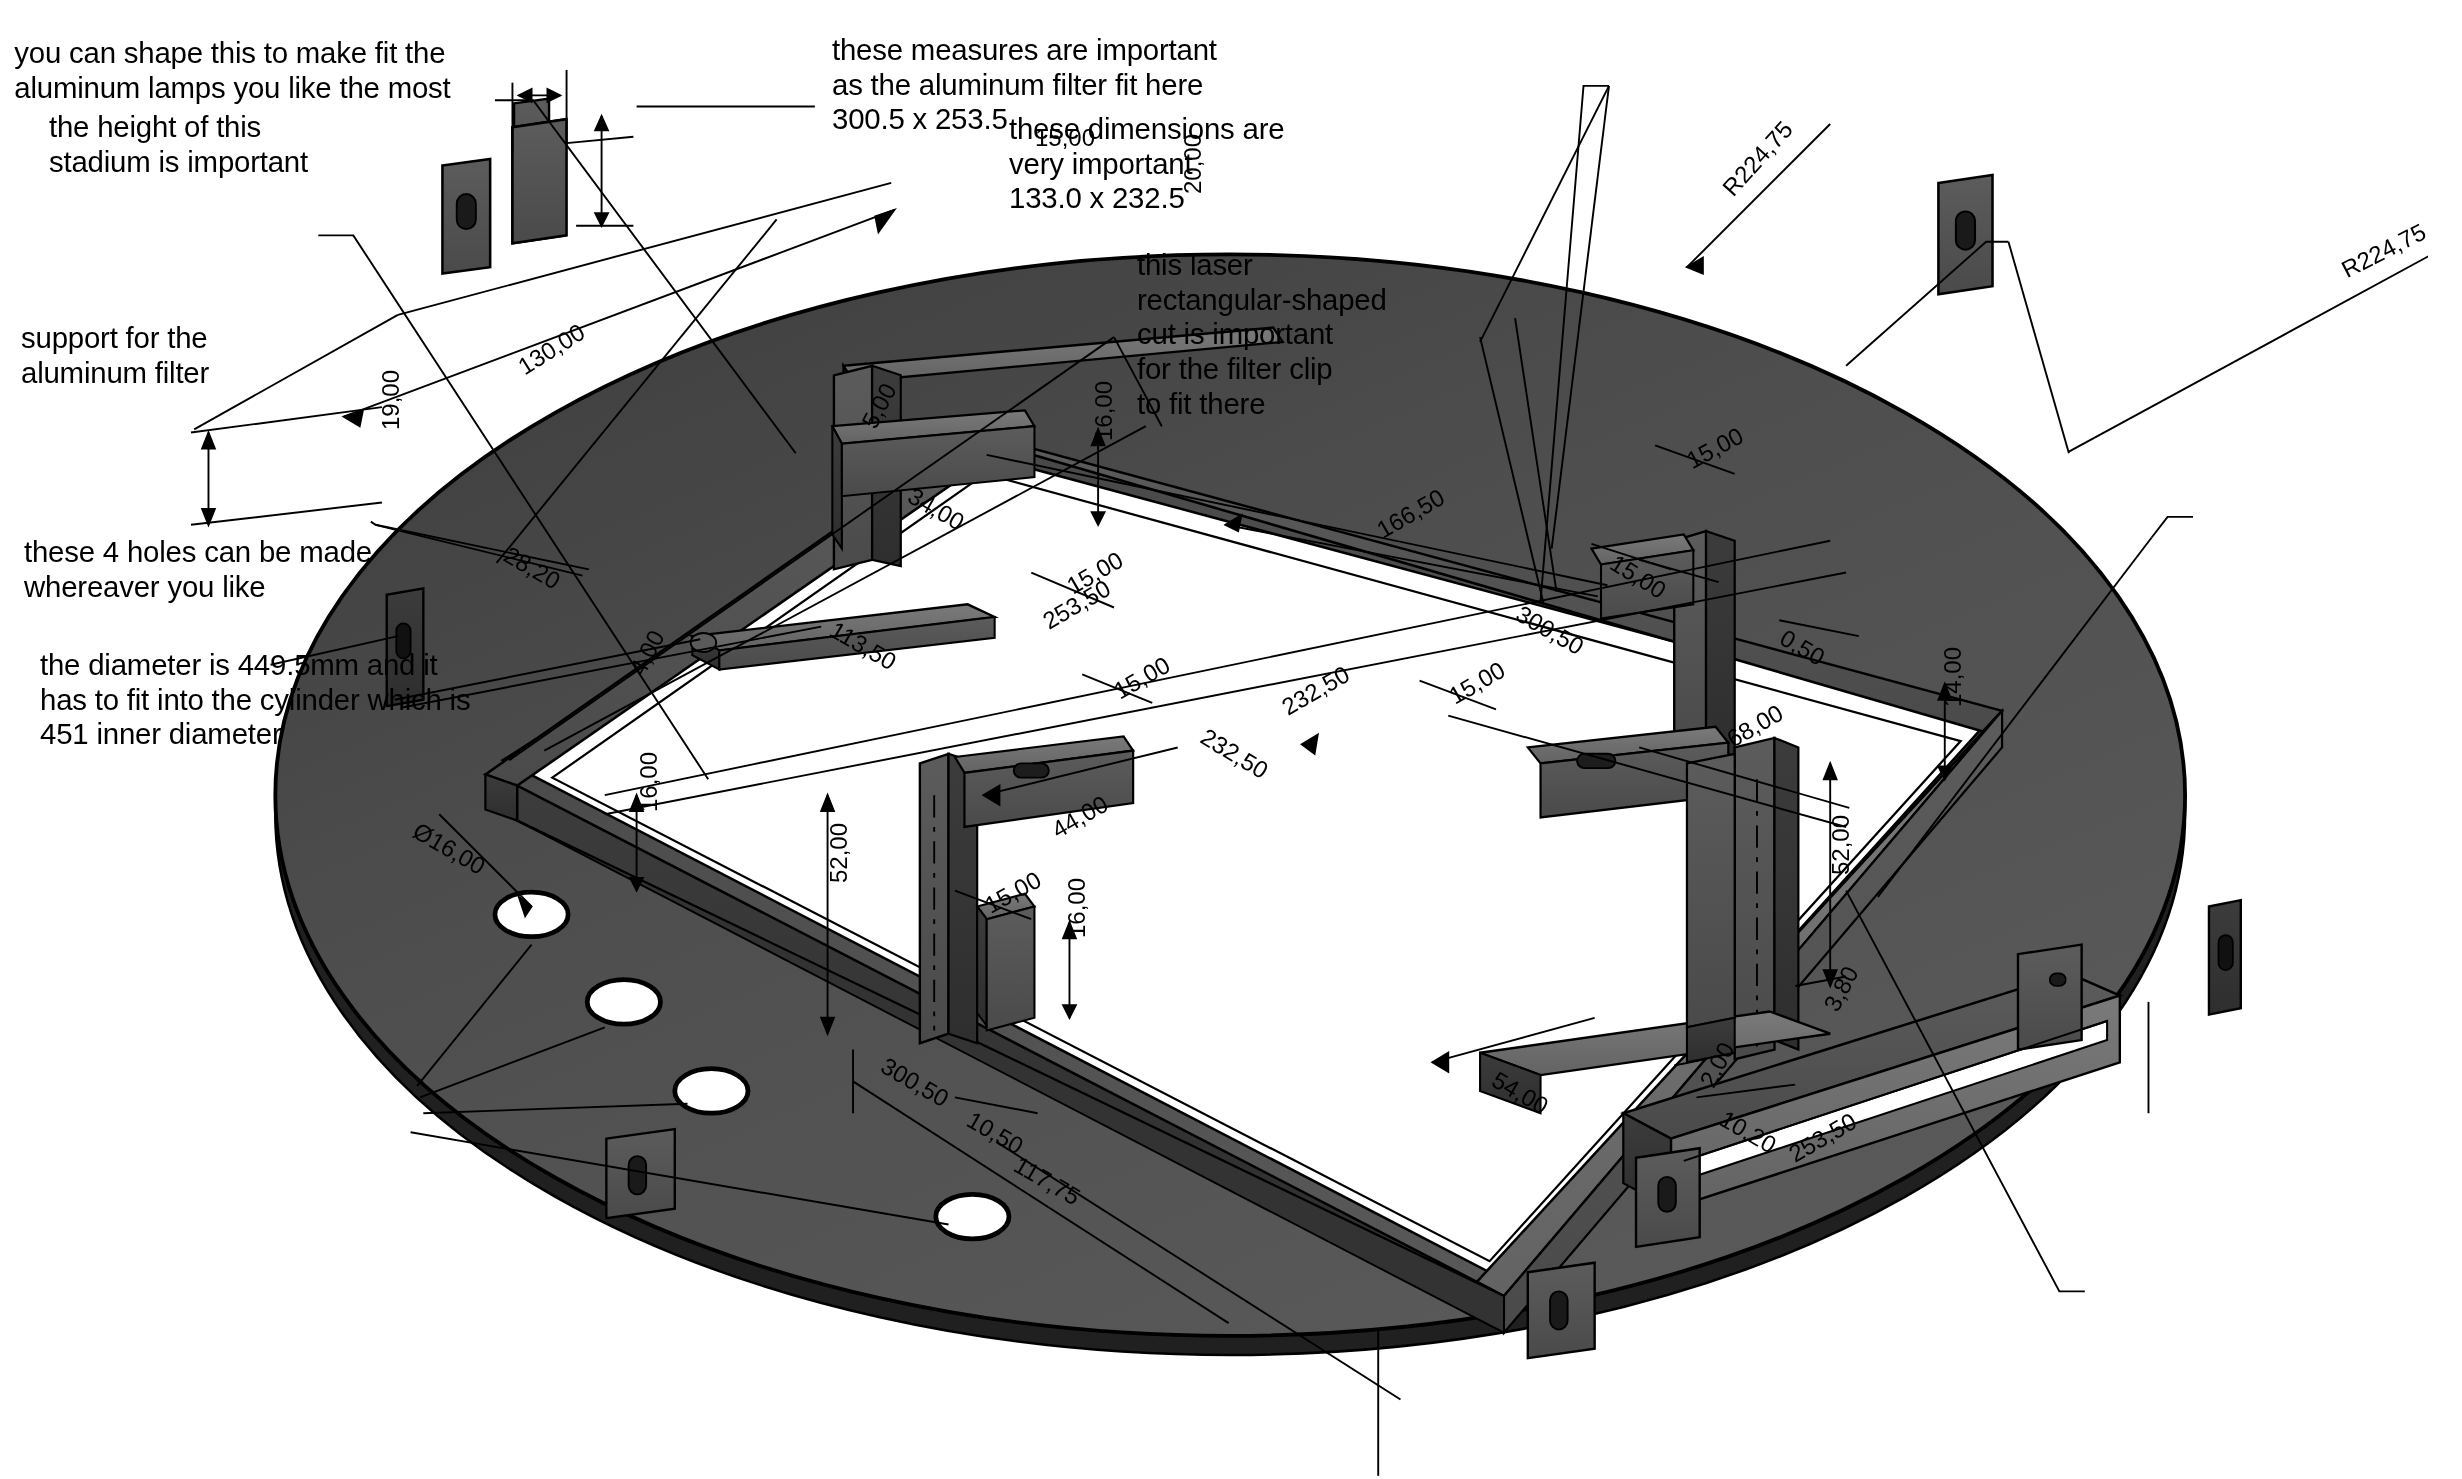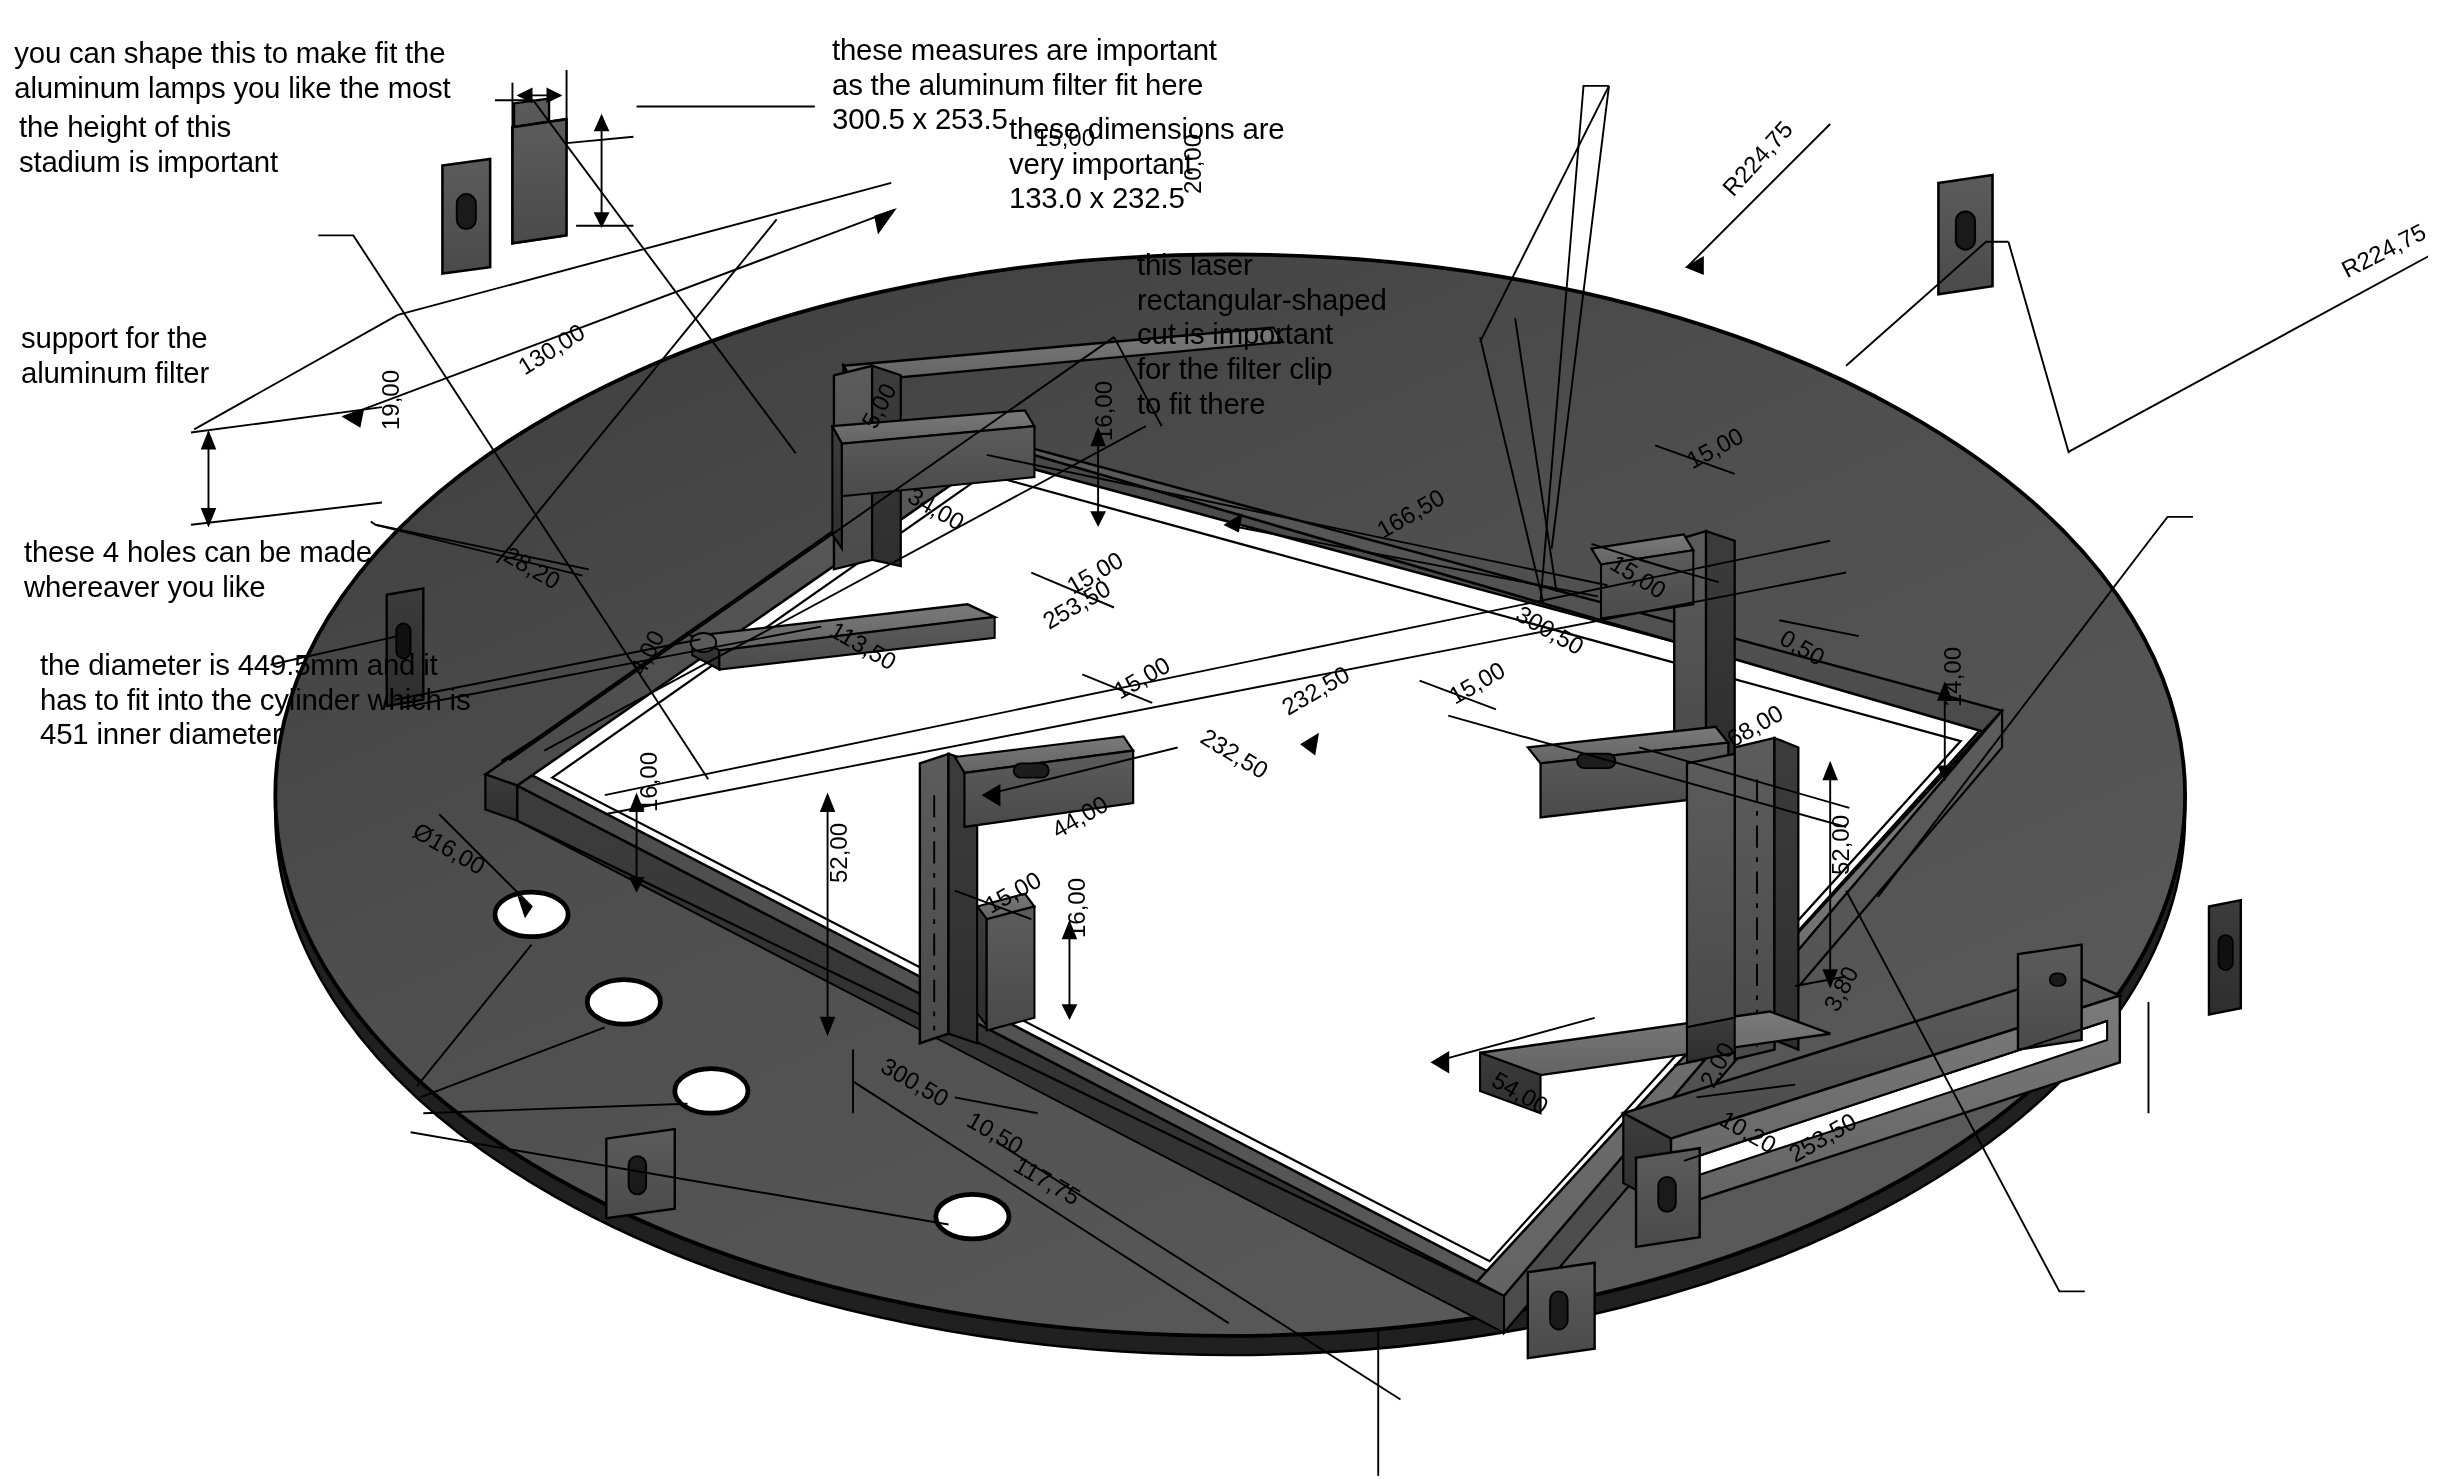--- a/index.html
+++ b/index.html
@@ -359,21 +359,21 @@
       <path d="M1030,352 L1080,366"></path>
 
       <path d="M866,836 L866,928"></path>
       <path d="M1350,630 L1350,700"></path>
     </g>
   </svg>
 
   <div class="callout" style="left:14.3px; top:36px;">you can shape this to make fit the
 aluminum lamps you like the most</div>
 
-  <div class="callout" style="left:19px; top:110px;">the height of this
+  <div class="callout" style="left:49px; top:110px;">the height of this
 stadium is important</div>
 
   <div class="callout" style="left:21px; top:321px;">support for the
 aluminum filter</div>
 
   <div class="callout" style="left:24px; top:535px;">these 4 holes can be made
 whereaver you like</div>
 
   <div class="callout" style="left:40px; top:648px;">the diameter is 449.5mm and it
 has to fit into the cylinder which is

